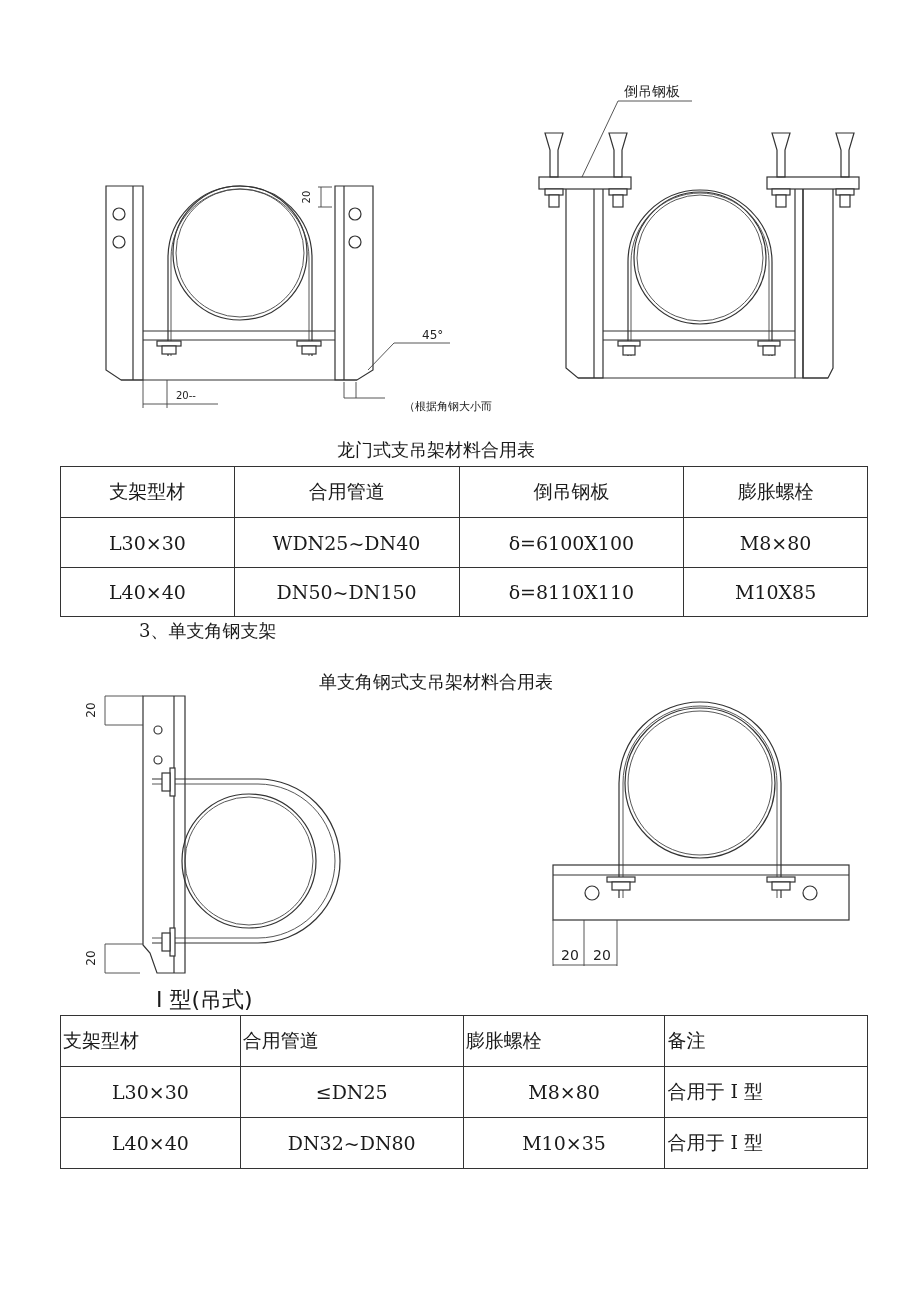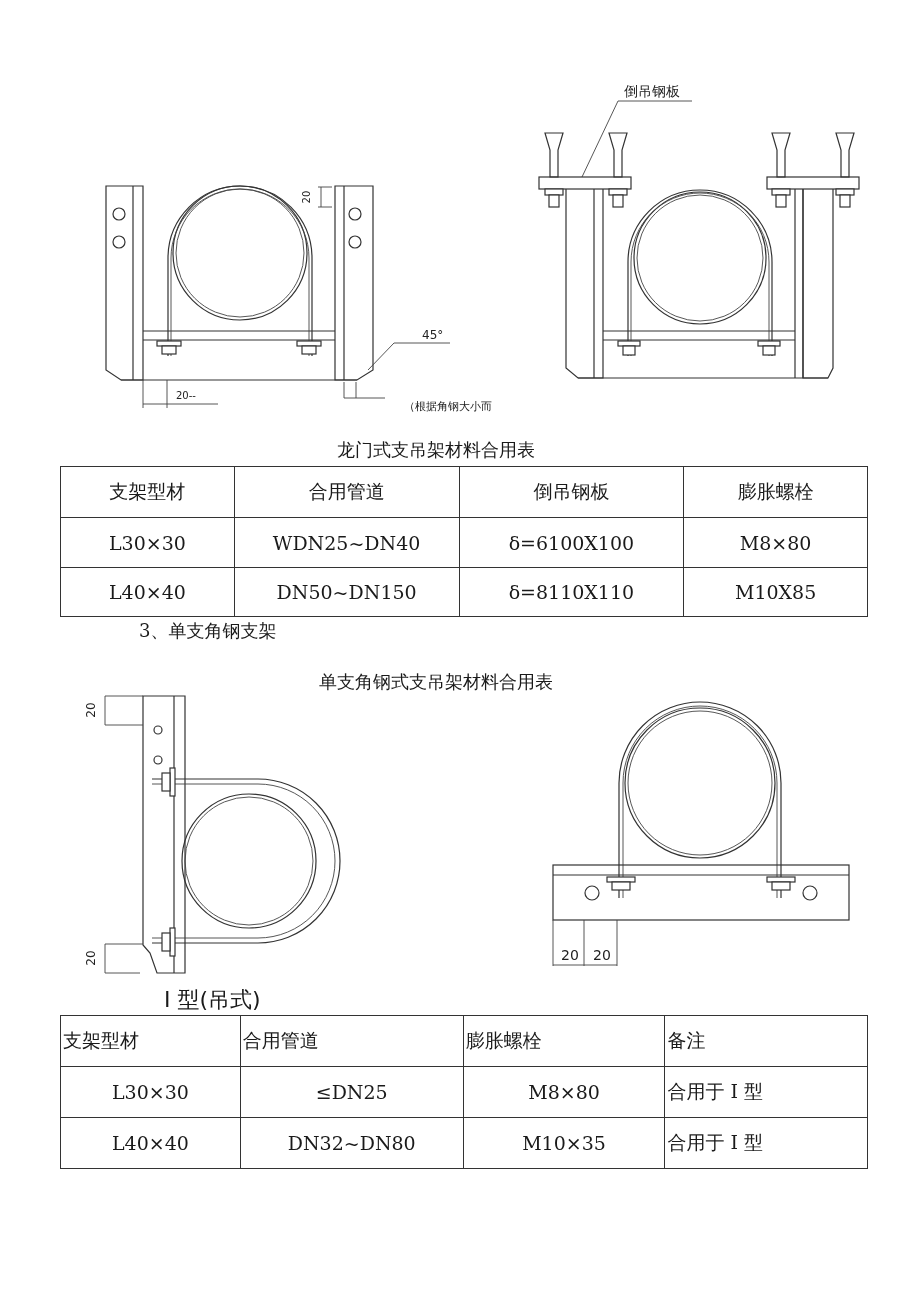--- a/index.html
+++ b/index.html
@@ -8,21 +8,21 @@
   svg { position:absolute; overflow:visible; }
   svg .ln { stroke:#333; stroke-width:1.2; fill:none; }
   svg .thin { stroke:#444; stroke-width:0.9; fill:none; }
   svg .fillw { fill:#fff; stroke:#333; stroke-width:1.2; }
   svg text { font-family:"DejaVu Sans","Liberation Sans",sans-serif; fill:#222; }
   .caption { position:absolute; left:0; width:872px; text-align:center; font-size:18px; }
   table.t { position:absolute; border-collapse:collapse; font-size:19px; }
   table.t td { border:1.5px solid #333; text-align:center; vertical-align:middle; padding:12px; }
   table.t2 td.l { text-align:left; padding-left:2px; }
   .heading3 { position:absolute; left:103px; top:619px; font-size:18px;margin-left:36px; }
-  .label-type { position:absolute; left:164px; top:985px; font-size:22px; font-family:"DejaVu Sans","Liberation Sans",sans-serif; }
+  .label-type { position:absolute; left:156px; top:985px; font-size:22px; font-family:"DejaVu Sans","Liberation Sans",sans-serif; }
 </style>
 </head>
 <body>
 
 <svg width="920" height="1301" style="left:0;top:0;">
 
   <path class="ln" d="M106 186 L106 370 L121 380 L143 380 L143 186 Z"></path>
   <line class="ln" x1="133" y1="186" x2="133" y2="380"></line>
   <circle class="ln" cx="119" cy="214" r="6"></circle>
   <circle class="ln" cx="119" cy="242" r="6"></circle>

